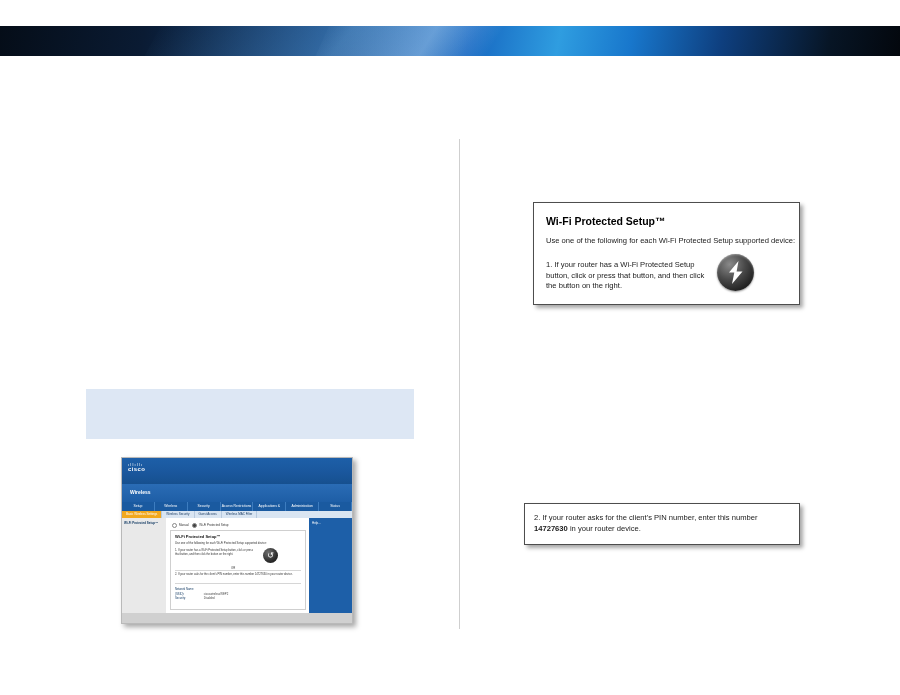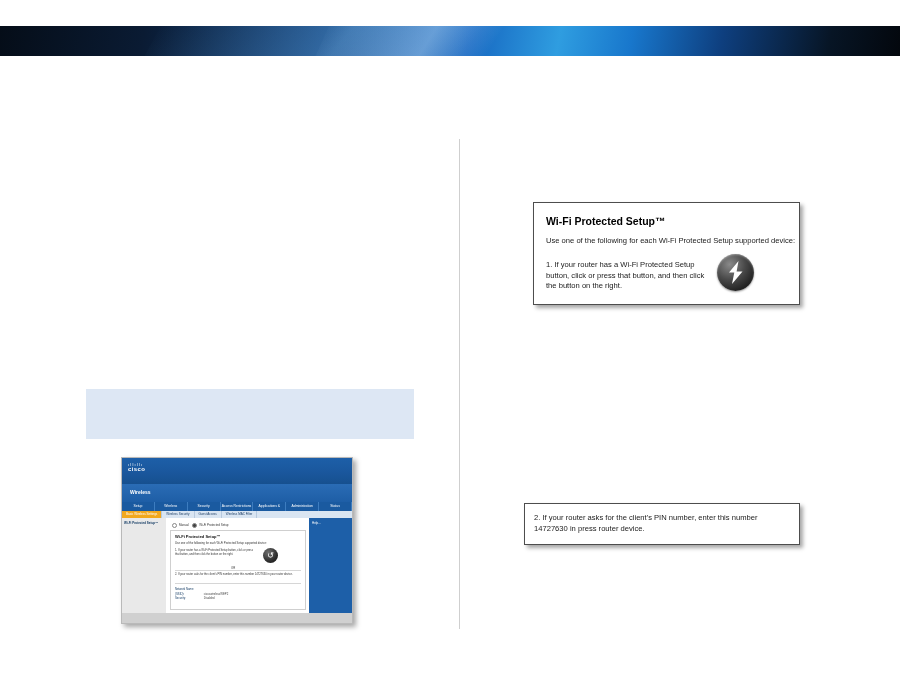--- a/index.html
+++ b/index.html
@@ -352,21 +352,21 @@
   }
   .fig2 .f-text {
     position: absolute;
     left: 9px; top: 8px;
     width: 256px;
     font-size: 7.6px;
     line-height: 11px;
     color: #1a1a1a;
   }
   .fig2 .pin {
-    font-weight: normal;
+    font-weight: bold;
   }
 </style>
 </head>
 <body>
 
 <div class="top-banner">
   <div class="streak1"></div>
   <div class="streak2"></div>
 </div>
 
@@ -451,17 +451,17 @@
     <div class="f-step">1. If your router has a Wi-Fi Protected Setup button, click or press that button, and then click the button on the right.</div>
     <div class="wps-button">
       <svg width="20" height="23" viewBox="0 0 20 23" xmlns="http://www.w3.org/2000/svg" aria-hidden="true">
         <path d="M12.5 0 L3 11.5 L8.3 11.5 L6.0 23 L16.5 10.5 L10.6 10.5 Z" fill="#ffffff"></path>
       </svg>
     </div>
   </div>
 
   <div class="fig fig2">
     <div class="f-text">
-      <span>2. If your router asks for the client's PIN number, enter this number </span><span class="pin">14727630</span><span> in press router device.</span>
+      <span>2. If your router asks for the client's PIN number, enter this number </span><span class="pin">14727630</span><span> in your router device.</span>
     </div>
   </div>
 
 </div>
 
 </body></html>

